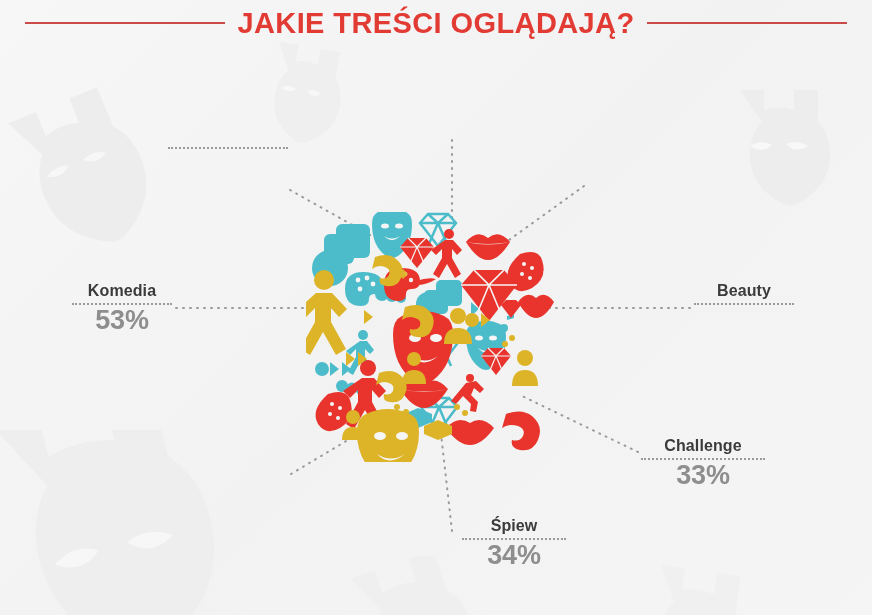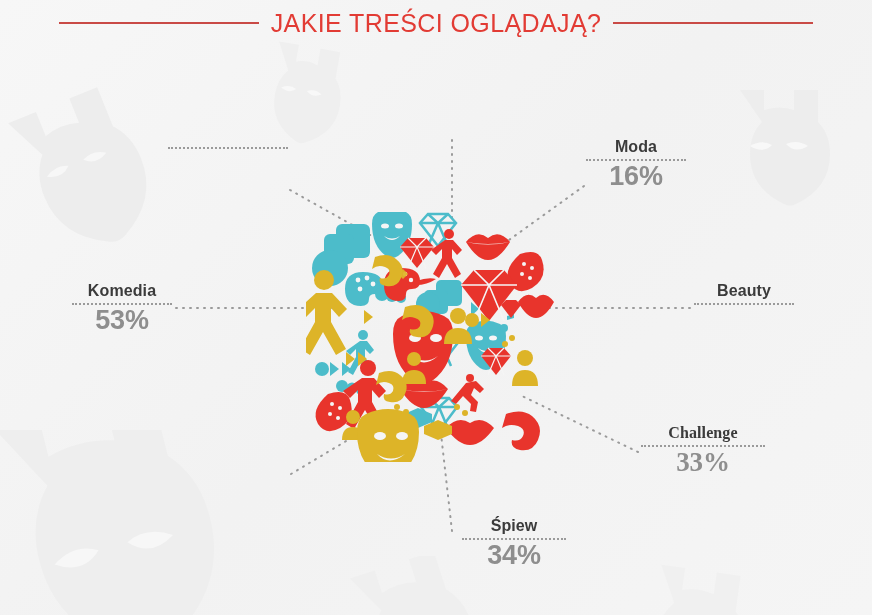--- a/index.html
+++ b/index.html
@@ -44,22 +44,22 @@
   }
   .title-rule {
     height: 2px;
     background: #c94a46;
     flex: 0 0 auto;
   }
   #rule-left  { width: 200px; margin-right: 12px; }
   #rule-right { width: 200px; margin-left: 12px; }
   #title-text {
     color: #e23b34;
-    font-size: 25px;
-    font-weight: normal;
+    font-size: 29px;
+    font-weight: bold;
     letter-spacing: 0.4px;
     white-space: nowrap;
     font-family: "Liberation Sans", sans-serif;
   }
 
   
   .label-group {
     position: absolute;
     text-align: center;
     white-space: nowrap;
@@ -83,21 +83,21 @@
     line-height: 1.1;
     letter-spacing: -0.2px;
   }
 
   
   #label-sztuka      { left: 393px; top: 92px;  width: 108px; }
   #label-transitions { left: 168px; top: 144px; width: 120px; }
   #label-moda        { left: 586px; top: 138px; width: 100px; }
   #label-taniec      { left: 72px;  top: 282px; width: 100px; }
   #label-beauty      { left: 694px; top: 282px; width: 100px; }
-  #label-challenge   { left: 641px; top: 424px; width: 124px; font-family: Liberation Serif, serif; }
+  #label-challenge   { left: 641px; top: 437px; width: 124px; }
   #label-komedia     { left: 174px; top: 461px; width: 114px; }
   #label-spiew       { left: 462px; top: 517px; width: 104px; }
 
   
   #connectors {
     position: absolute;
     left: 0; top: 0;
     width: 872px; height: 615px;
     pointer-events: none;
   }
@@ -508,25 +508,20 @@
         </g>
       </g>
     </svg>
   </div>
 
 
   <div id="label-transitions" class="label-group">
     <div class="label-rule"></div>
   </div>
 
-  <div id="label-moda" class="label-group">
-    <div class="label-name">Moda</div>
-    <div class="label-rule"></div>
-    <div class="label-value">16%</div>
-  </div>
 
   <div id="label-taniec" class="label-group">
     <div class="label-name">Komedia</div>
     <div class="label-rule"></div>
     <div class="label-value">53%</div>
   </div>
 
   <div id="label-beauty" class="label-group">
     <div class="label-name">Beauty</div>
     <div class="label-rule"></div>

